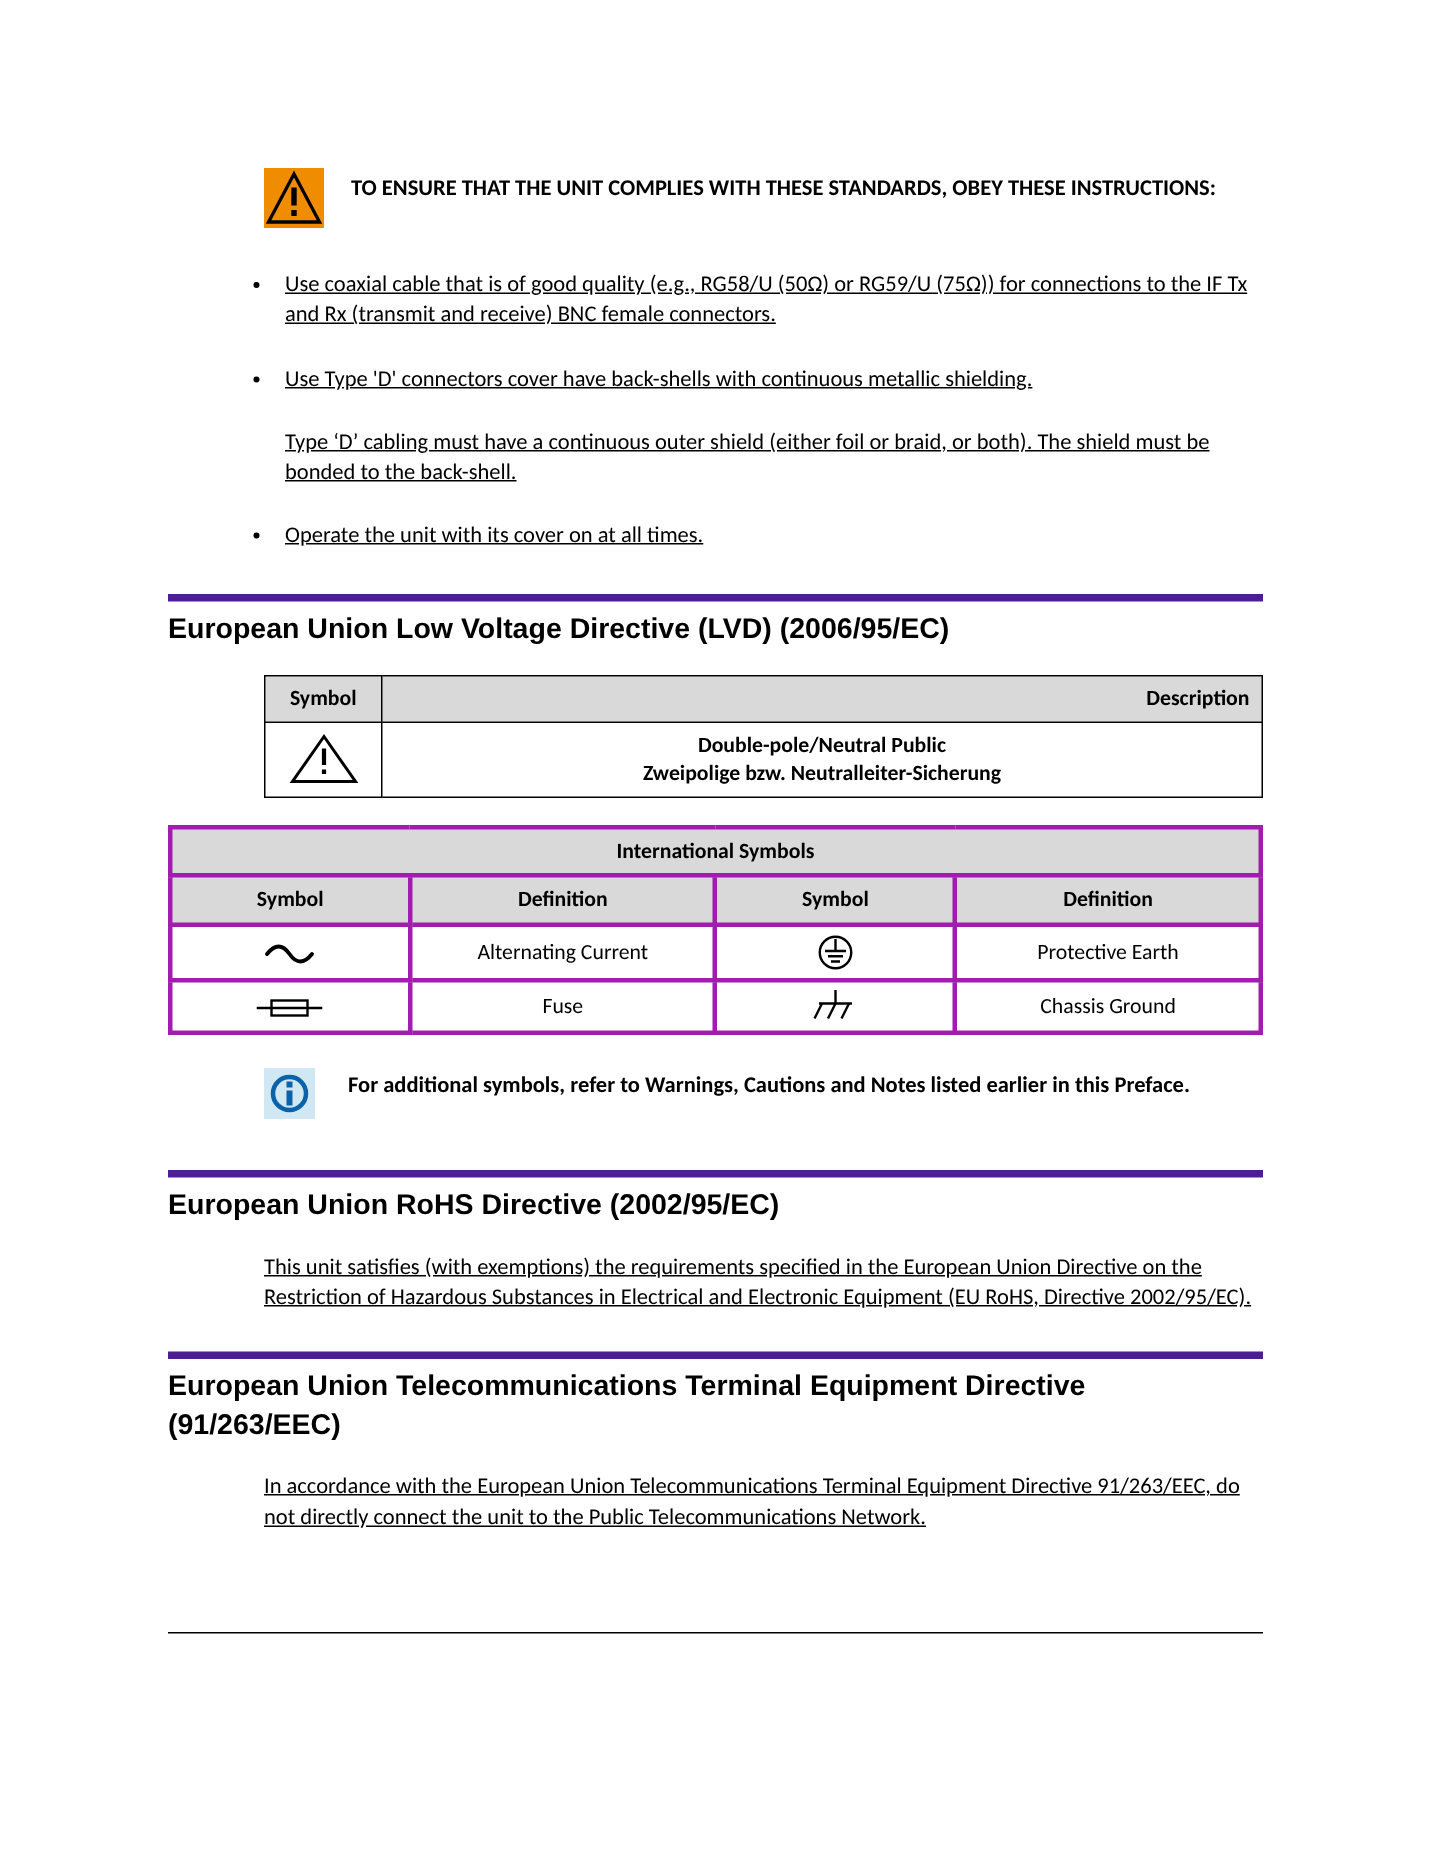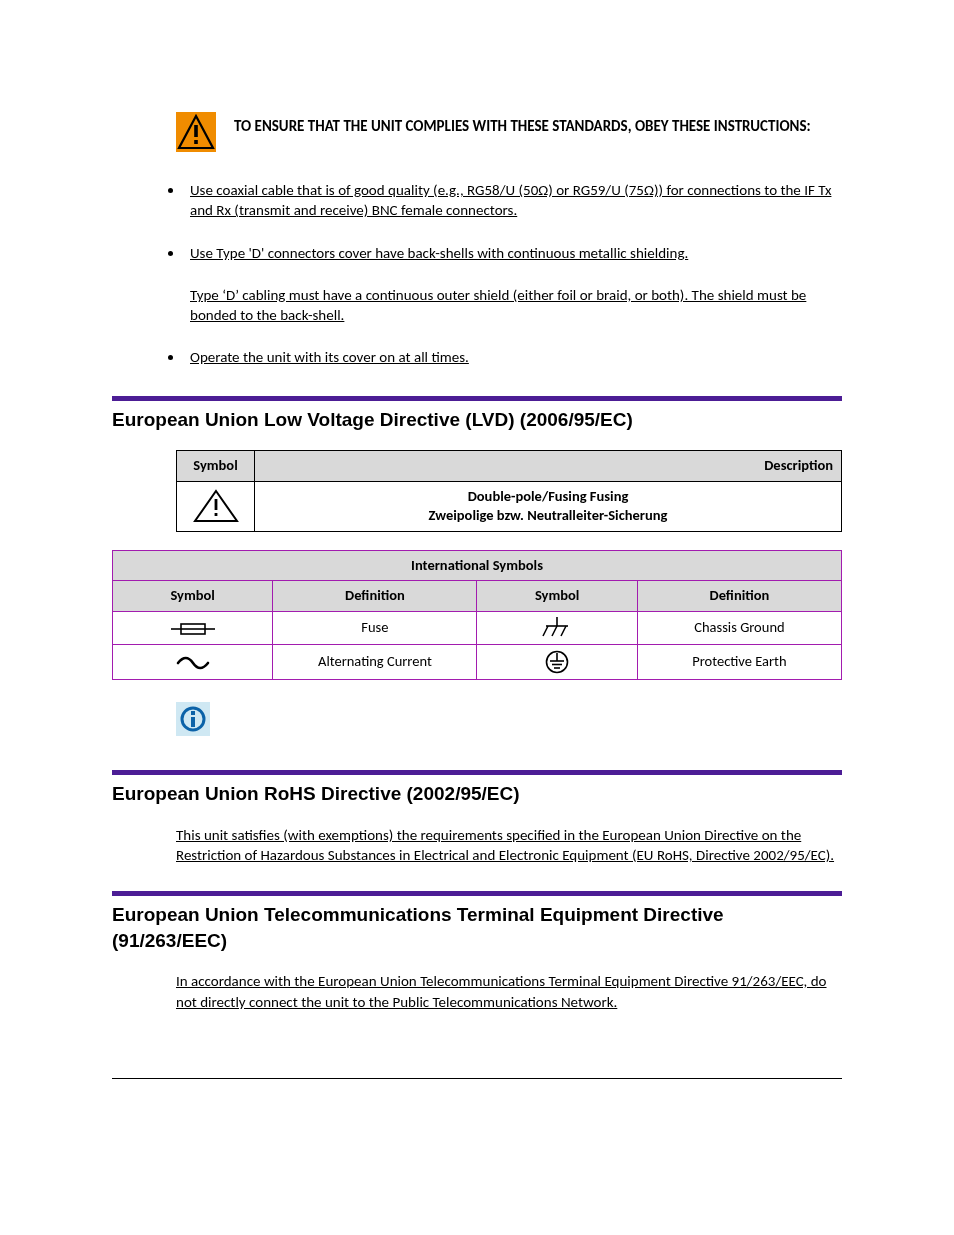--- a/index.html
+++ b/index.html
@@ -27,21 +27,21 @@
     padding-top: 6px;
     margin-top: 6px;
     margin-bottom: 18px;
   }
   table.t1 { border-collapse: collapse; width: calc(100% - 64px); margin-left: 64px; margin-bottom: 18px; font-size: 14.5px; }
   table.t1 th, table.t1 td { border: 1px solid #000; padding: 5px 8px; text-align: right; vertical-align: middle; }
   table.t1 th { background: #d9d9d9; font-weight: 700; }
   table.t1 .sym-col { width: 78px; text-align: center; }
   table.t1 .cnt { text-align: center; }
   table.t2 { border-collapse: collapse; width: 100%; margin-bottom: 22px; font-size: 14.5px; }
-  table.t2 th, table.t2 td { border: 1px solid #a21caf; padding: 5px 8px; text-align: center; vertical-align: middle; }
+  table.t2 th, table.t2 td { border: 3px solid #a21caf; padding: 5px 8px; text-align: center; vertical-align: middle; }
   table.t2 th { background: #d9d9d9; font-weight: 700; }
   .info-row { display: flex; align-items: flex-start; gap: 18px; margin-left: 64px; margin-bottom: 34px; margin-top: 6px; }
   .info-icon-box { flex: 0 0 38px; }
   .info-text { font-weight: 700; font-size: 15px; padding-top: 2px; }
   .body-para { margin-left: 64px; margin-bottom: 26px; text-decoration: underline; }
   hr.footer-rule { border: none; border-top: 1px solid #000; margin-top: 66px; }
   svg { display: block; }
   .sym-svg { display: inline-block; vertical-align: middle; }
 </style>
 </head>
@@ -82,37 +82,55 @@
   </tr>
   <tr>
     <td class="sym-col">
       <svg class="sym-svg" width="46" height="34" viewBox="0 0 46 34">
         <polygon points="23,2 44,32 2,32" fill="none" stroke="#000" stroke-width="2"></polygon>
         <rect x="21.6" y="10" width="2.8" height="11" fill="#000"></rect>
         <rect x="21.6" y="24" width="2.8" height="3" fill="#000"></rect>
       </svg>
     </td>
     <td class="cnt">
-      <span class="bold-text">Double-pole/Fusing Fusing</span><br>
+      <span class="bold-text">Double-pole/Neutral Public</span><br>
       <span class="bold-text">Zweipolige bzw. Neutralleiter-Sicherung</span>
     </td>
   </tr>
 </tbody>
   </table>
 
 <table class="t2">
   <tbody>
       <tr>
         <th colspan="4">International Symbols</th>
       </tr>
   <tr>
     <th style="width:22%">Symbol</th>
     <th style="width:28%">Definition</th>
     <th style="width:22%">Symbol</th>
     <th style="width:28%">Definition</th>
+  </tr>
+  <tr>
+    <td>
+      <svg class="sym-svg" width="34" height="16" viewBox="0 0 34 16">
+        <path d="M2 8 Q 10 -2 17 8 Q 24 18 32 8" fill="none" stroke="#000" stroke-width="2.6" stroke-linecap="round"></path>
+      </svg>
+    </td>
+    <td>Alternating Current</td>
+    <td>
+      <svg class="sym-svg" width="26" height="24" viewBox="0 0 26 24">
+        <circle cx="13" cy="12" r="10.5" fill="none" stroke="#000" stroke-width="1.6"></circle>
+        <line x1="13" y1="3" x2="13" y2="11" stroke="#000" stroke-width="1.6"></line>
+        <line x1="6" y1="11" x2="20" y2="11" stroke="#000" stroke-width="1.6"></line>
+        <line x1="8" y1="14.5" x2="18" y2="14.5" stroke="#000" stroke-width="1.6"></line>
+        <line x1="10" y1="18" x2="16" y2="18" stroke="#000" stroke-width="1.6"></line>
+      </svg>
+    </td>
+    <td>Protective Earth</td>
   </tr>
   <tr>
     <td>
       <svg class="sym-svg" width="44" height="16" viewBox="0 0 44 16">
         <line x1="0" y1="8" x2="10" y2="8" stroke="#000" stroke-width="1.6"></line>
         <rect x="10" y="3" width="24" height="10" fill="none" stroke="#000" stroke-width="1.6"></rect>
         <line x1="10" y1="8" x2="34" y2="8" stroke="#000" stroke-width="1.6"></line>
         <line x1="34" y1="8" x2="44" y2="8" stroke="#000" stroke-width="1.6"></line>
       </svg>
     </td>
@@ -121,50 +139,33 @@
       <svg class="sym-svg" width="30" height="22" viewBox="0 0 30 22">
         <line x1="15" y1="0" x2="15" y2="9" stroke="#000" stroke-width="1.6"></line>
         <line x1="4" y1="9" x2="26" y2="9" stroke="#000" stroke-width="1.6"></line>
         <line x1="6" y1="9" x2="1" y2="19" stroke="#000" stroke-width="1.6"></line>
         <line x1="15" y1="9" x2="10" y2="19" stroke="#000" stroke-width="1.6"></line>
         <line x1="24" y1="9" x2="19" y2="19" stroke="#000" stroke-width="1.6"></line>
       </svg>
     </td>
     <td>Chassis Ground</td>
   </tr>
-  <tr>
-    <td>
-      <svg class="sym-svg" width="34" height="16" viewBox="0 0 34 16">
-        <path d="M2 8 Q 10 -2 17 8 Q 24 18 32 8" fill="none" stroke="#000" stroke-width="2.6" stroke-linecap="round"></path>
-      </svg>
-    </td>
-    <td>Alternating Current</td>
-    <td>
-      <svg class="sym-svg" width="26" height="24" viewBox="0 0 26 24">
-        <circle cx="13" cy="12" r="10.5" fill="none" stroke="#000" stroke-width="1.6"></circle>
-        <line x1="13" y1="3" x2="13" y2="11" stroke="#000" stroke-width="1.6"></line>
-        <line x1="6" y1="11" x2="20" y2="11" stroke="#000" stroke-width="1.6"></line>
-        <line x1="8" y1="14.5" x2="18" y2="14.5" stroke="#000" stroke-width="1.6"></line>
-        <line x1="10" y1="18" x2="16" y2="18" stroke="#000" stroke-width="1.6"></line>
-      </svg>
-    </td>
-    <td>Protective Earth</td>
-  </tr>
 </tbody>
   </table>
 
 <div class="info-row">
   <div class="info-icon-box">
     <svg width="34" height="34" viewBox="0 0 34 34">
       <rect x="0" y="0" width="34" height="34" fill="#cfe8f3"></rect>
       <circle cx="17" cy="17" r="11" fill="none" stroke="#0b62a8" stroke-width="3"></circle>
       <rect x="15" y="9" width="4" height="4" fill="#0b62a8"></rect>
       <rect x="15" y="15" width="4" height="10" fill="#0b62a8"></rect>
     </svg>
   </div>
+  <div class="info-text">For additional symbols, refer to Warnings, Cautions and Notes listed earlier in this Preface.</div>
 </div>
 
 <h2 class="section">European Union RoHS Directive (2002/95/EC)</h2>
 <p class="body-para">This unit satisfies (with exemptions) the requirements specified in the European Union Directive on the Restriction of Hazardous Substances in Electrical and Electronic Equipment (EU RoHS, Directive 2002/95/EC).</p>
 
 <h2 class="section">European Union Telecommunications Terminal Equipment Directive (91/263/EEC)</h2>
 <p class="body-para">In accordance with the European Union Telecommunications Terminal Equipment Directive 91/263/EEC, do not directly connect the unit to the Public Telecommunications Network.</p>
 
 <hr class="footer-rule">
 

